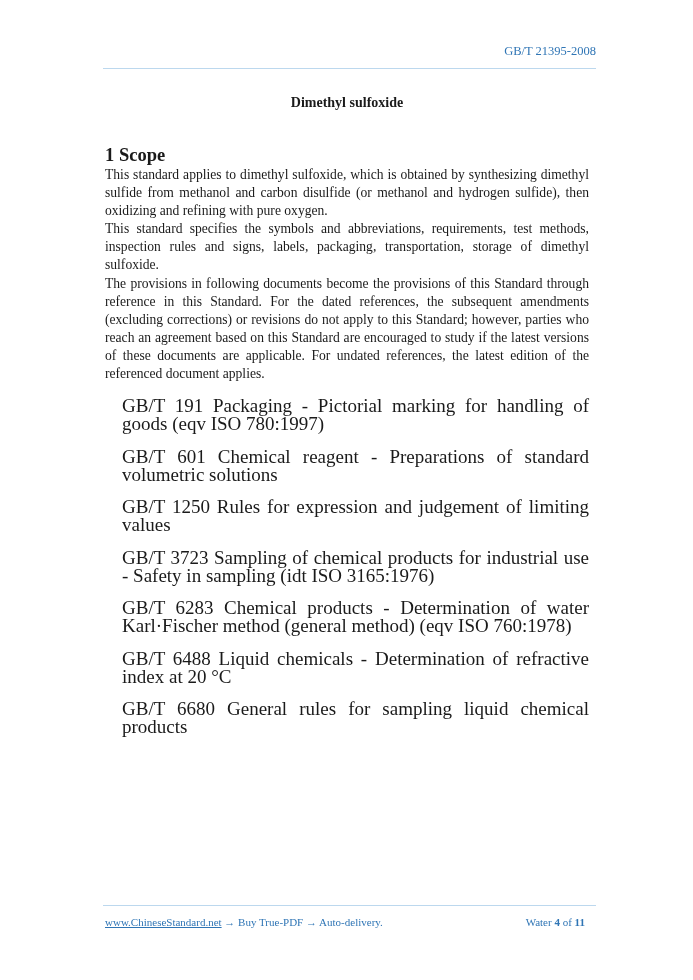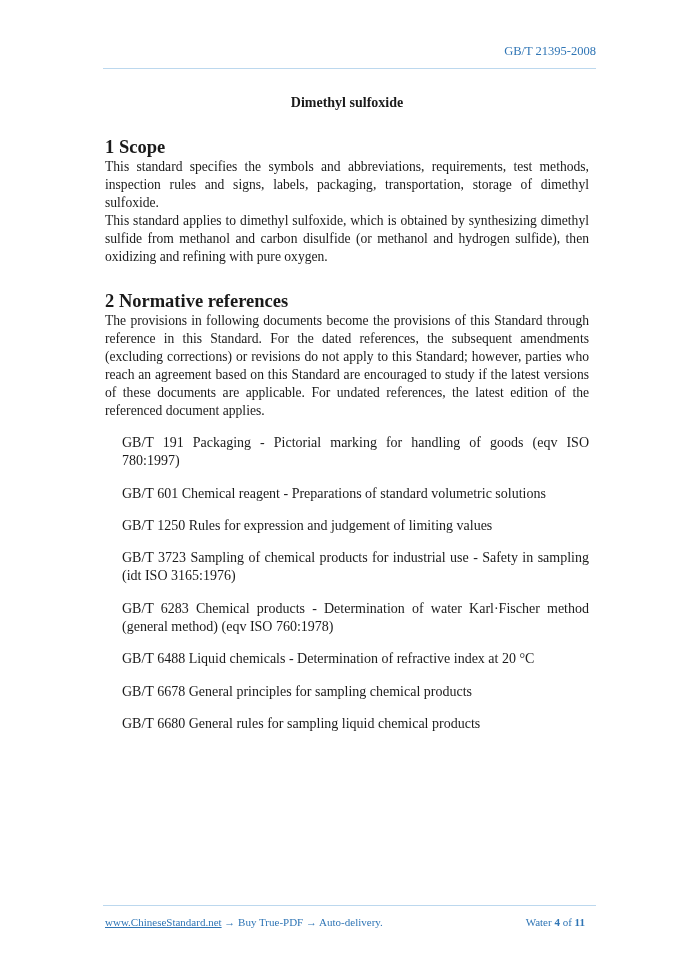--- a/index.html
+++ b/index.html
@@ -44,39 +44,39 @@
       font-size: 14px;
       margin: 0;
       line-height: 22px;
     }
     .section-heading {
       font-weight: bold;
       font-size: 18.5px;
       margin: 0;
       line-height: 22px;
     }
-    .h-scope { margin-top: 22px; }
+    .h-scope { margin-top: 30px; }
     .h-norm { margin-top: 23px; }
     p.body {
       margin: 0;
       font-size: 13.6px;
       line-height: 18.1px;
       text-align: justify;
     }
     .p1 { margin-top: 18px; }
     .p2 { margin-top: 12px; }
     .p3 { margin-top: 20px; }
     .refs {
       list-style: none;
       padding: 0;
       margin: 14px 0 0 0;
     }
     .refs li {
       margin: 0 0 14.3px 17px;
-      font-size: 14px;
+      font-size: 19px;
       line-height: 18.1px;
       text-align: justify;
     }
     .footer-rule {
       position: absolute;
       left: 103px;
       width: 493px;
       top: 905px;
       height: 0;
       border-top: 1.5px solid #bcd8ee;
@@ -105,34 +105,32 @@
 
 <div class="header">
   <span>GB/T 21395-2008</span>
 </div>
 <div class="header-rule"></div>
 
 <div class="content">
   <h1 class="doc-title">Dimethyl sulfoxide</h1>
 
   <h2 class="section-heading h-scope">1 Scope</h2>
+  <p class="body p2">This standard applies to dimethyl sulfoxide, which is obtained by synthesizing dimethyl sulfide from methanol and carbon disulfide (or methanol and hydrogen sulfide), then oxidizing and refining with pure oxygen.</p>
   <p class="body p1">This standard specifies the symbols and abbreviations, requirements, test methods, inspection rules and signs, labels, packaging, transportation, storage of dimethyl sulfoxide.</p>
-  <p class="body p2">This standard applies to dimethyl sulfoxide, which is obtained by synthesizing dimethyl sulfide from methanol and carbon disulfide (or methanol and hydrogen sulfide), then oxidizing and refining with pure oxygen.</p>
 
-  <h2 class="section-heading h-norm">2 Normative references</h2>
   <p class="body p3">The provisions in following documents become the provisions of this Standard through reference in this Standard. For the dated references, the subsequent amendments (excluding corrections) or revisions do not apply to this Standard; however, parties who reach an agreement based on this Standard are encouraged to study if the latest versions of these documents are applicable. For undated references, the latest edition of the referenced document applies.</p>
 
   <ul class="refs">
     <li>GB/T 191 Packaging - Pictorial marking for handling of goods (eqv ISO 780:1997)</li>
     <li>GB/T 601 Chemical reagent - Preparations of standard volumetric solutions</li>
     <li>GB/T 1250 Rules for expression and judgement of limiting values</li>
     <li>GB/T 3723 Sampling of chemical products for industrial use - Safety in sampling (idt ISO 3165:1976)</li>
     <li>GB/T 6283 Chemical products - Determination of water Karl·Fischer method (general method) (eqv ISO 760:1978)</li>
     <li>GB/T 6488 Liquid chemicals - Determination of refractive index at 20 °C</li>
-    <li>GB/T 6678 General principles for sampling chemical products</li>
     <li>GB/T 6680 General rules for sampling liquid chemical products</li>
   </ul>
 </div>
 
 <div class="footer-rule"></div>
 <div class="footer">
   <a>www.ChineseStandard.net</a><span> → Buy True-PDF → Auto-delivery.</span>
   <span class="page">
     <span>Water</span>
     <b>4</b>

